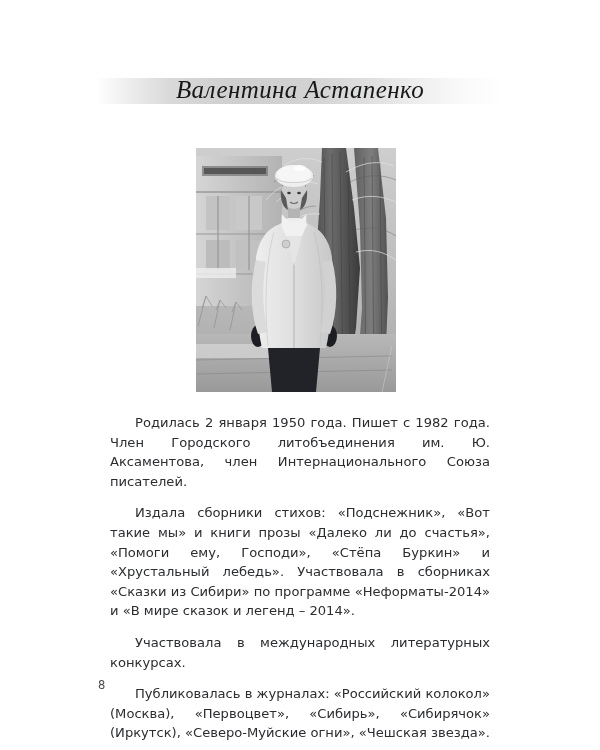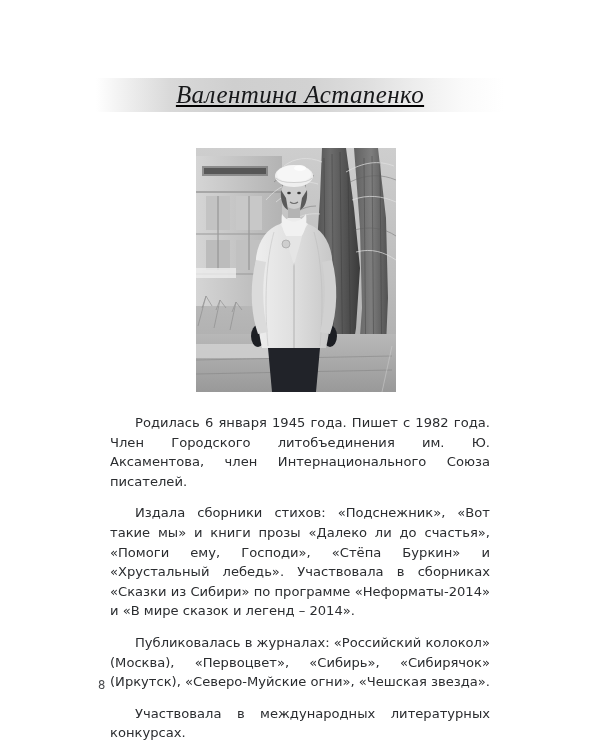--- a/index.html
+++ b/index.html
@@ -19,35 +19,34 @@
     inset: 0;
     background: #ffffff;
   }
 
   
   .title-banner {
     position: absolute;
     left: 96px;
     top: 78px;
     width: 408px;
-    height: 34px;
+    height: 26px;
     background: linear-gradient(to right,
         #ffffff 0%,
         #f2f2f2 6%,
         #d9d9d9 18%,
         #cfcfcf 34%,
         #d2d2d2 52%,
         #dedede 66%,
         #ededed 78%,
         #fafafa 90%,
         #ffffff 100%);
     display: flex;
-    align-items: center;
+    align-items: flex-start;
     justify-content: center;
-    text-decoration: underline;
   }
   .title-text {
     font-family: "Liberation Serif", "DejaVu Serif", serif;
     font-style: italic;
     font-size: 25px;
     line-height: 1;
     color: #17181a;
     letter-spacing: 0.4px;
     white-space: nowrap;
     transform: translateY(-1px);
@@ -238,21 +237,21 @@
       <path d="M80 30 C84 36 112 36 116 30" stroke="#d0d0d0" stroke-width="1.2" fill="none"></path>
       <ellipse cx="104" cy="20" rx="6" ry="3" fill="#ffffff" opacity="0.8"></ellipse>
 
       <g opacity="0.10">
         <rect x="0" y="0" width="200" height="244" fill="#000000" style="mix-blend-mode:multiply" opacity="0.04"></rect>
       </g>
     </svg>
   </div>
 
   <div class="body-text">
-    <p class="para">Родилась 6 января 1945 года. Пишет с 1982 года. Член Городского литобъединения им. Ю. Аксаментова, член Интернационального Союза писателей.</p>
+    <p class="para">Родилась 2 января 1950 года. Пишет с 1982 года. Член Городского литобъединения им. Ю. Аксаментова, член Интернационального Союза писателей.</p>
     <p class="para">Издала сборники стихов: «Подснежник», «Вот такие мы» и книги прозы «Далеко ли до счастья», «Помоги ему, Господи», «Стёпа Буркин» и «Хрустальный лебедь». Участвовала в сборниках «Сказки из Сибири» по программе «Неформаты-2014» и «В мире сказок и легенд – 2014».</p>
+    <p class="para">Участвовала в международных литературных конкурсах.</p>
     <p class="para">Публиковалась в журналах: «Российский колокол» (Москва), «Первоцвет», «Сибирь», «Сибирячок» (Иркутск), «Северо-Муйские огни», «Чешская звезда».</p>
-    <p class="para">Участвовала в международных литературных конкурсах.</p>
   </div>
 
   <div class="page-number">8</div>
 
 </div>
 
 </body></html>

